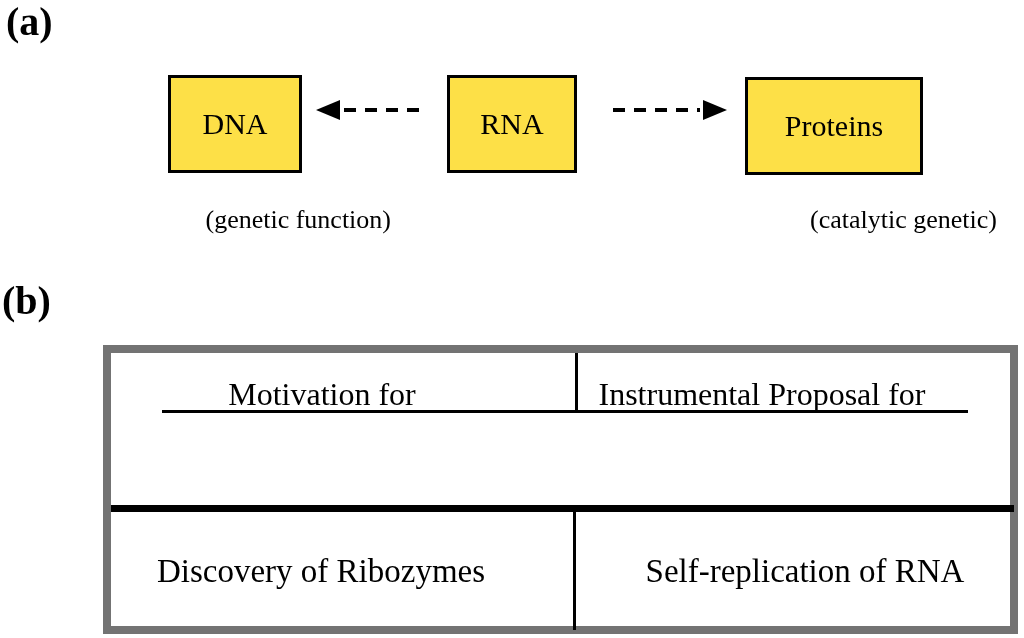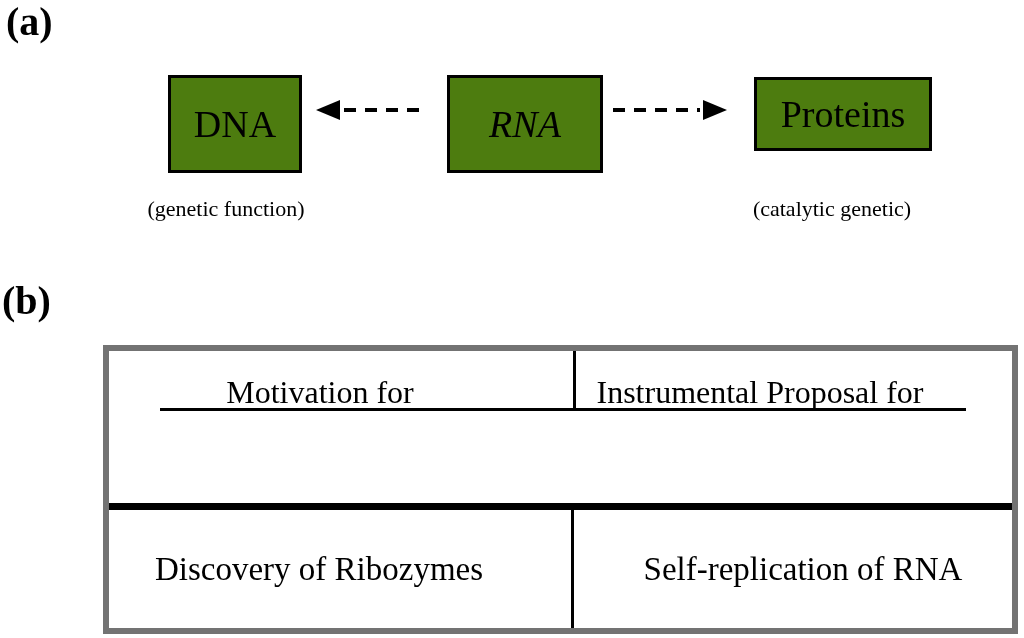--- a/index.html
+++ b/index.html
@@ -24,55 +24,55 @@
     font-weight: bold;
     line-height: 1;
   }
   #label-a { left: 6px; top: 2px; }
   #label-b { left: 2px; top: 281px; }
 
   
   .node {
     position: absolute;
     border: 3px solid #000;
-    background: #4d7c0f;
+    background: #fde047;
     display: flex;
     align-items: center;
     justify-content: center;
-    font-size: 38px;
+    font-size: 30px;
     line-height: 1;
   }
   #box-dna      { left: 168px; top: 75px; width: 134px; height: 98px; }
-  #box-rna      { left: 447px; top: 75px; width: 156px; height: 98px; font-style: italic; }
-  #box-proteins { left: 745px; top: 77px; width: 178px; height: 74px; margin-left: 9px; }
+  #box-rna      { left: 447px; top: 75px; width: 130px; height: 98px; }
+  #box-proteins { left: 745px; top: 77px; width: 178px; height: 98px; }
 
   .arrow-svg { position: absolute; display: block; }
   #arrow-to-dna      { left: 316px; top: 98px; }
   #arrow-to-proteins { left: 576px; top: 98px; }
 
   .fn-caption {
     position: absolute;
-    top: 198px;
+    top: 207px;
     width: 330px;
-    text-align: center;
-    font-size: 22px;
+    text-align: right;
+    font-size: 26px;
     line-height: 1;
     white-space: nowrap;
   }
   #caption-genetic   { left: 61px; }
   #caption-catalytic { left: 667px; }
 
   
   #concept-table {
     position: absolute;
     left: 103px;
     top: 345px;
     width: 915px;
     height: 289px;
-    border: 6px solid #737373;
+    border: 8px solid #737373;
     background: #fff;
   }
   #concept-table .abs { position: absolute; }
 
   #col-divider-top {
     left: 464px; top: 0; width: 3px; height: 57px; background: #000;
   }
   #header-underline {
     left: 51px; top: 57px; width: 806px; height: 3px; background: #000;
   }

